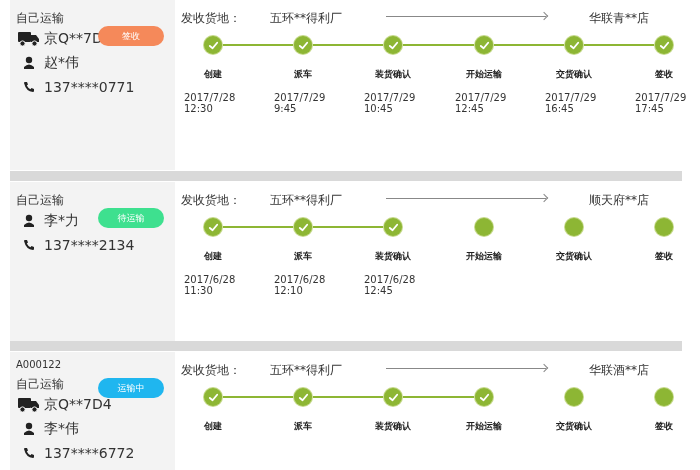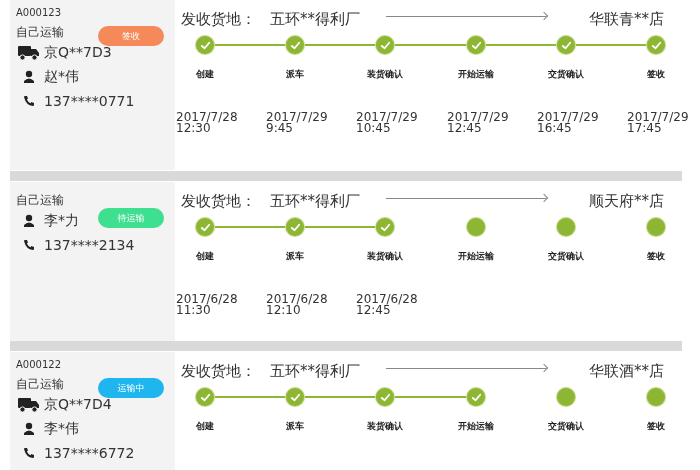--- a/index.html
+++ b/index.html
@@ -8,41 +8,40 @@
   .card { position: absolute; left: 10px; width: 672px; display: flex; background: #fff; }
   .sep { position: absolute; left: 10px; width: 672px; height: 10px; background: #d9d9d9; }
   .left { width: 165px; background: #f3f3f3; padding: 6px 6px; position: relative; }
   .right { flex: 1; position: relative; background: #fff; }
   .order-id { font-size: 10px; color: #333; height: 14px; line-height: 14px; }
   .mode { font-size: 12px; color: #333; margin-top: 4px; height: 16px; line-height: 16px; }
   .badge { position: absolute; left: 88px; top: 26px; width: 66px; height: 20px; border-radius: 10px; color: #fff; font-size: 9px; text-align: center; line-height: 20px; }
   .info-row { display: flex; align-items: center; height: 22px; margin-top: 2px; }
   .info-row .ico { width: 26px; display: flex; justify-content: center; align-items: center; }
   .info-row .txt { font-size: 14px; color: #333; margin-left: 2px; }
-  .route { position: absolute; top: 10px; left: 6px; right: 0; height: 14px; font-size: 15px; color: #333; text-align: center; }
+  .route { position: absolute; top: 10px; left: 6px; right: 0; height: 14px; font-size: 12px; color: #333; text-align: center; }
   .route .lbl { position: absolute; left: 0; }
   .route .from { position: absolute; left: 89px; }
   .route .arrow { position: absolute; left: 205px; top: 6px; width: 160px; height: 1px; background: #888; }
   .route .arrow::after { content: ""; position: absolute; right: -1px; top: -3px; width: 5px; height: 5px; border-top: 1px solid #888; border-right: 1px solid #888; transform: rotate(45deg); }
   .route .to { position: absolute; left: 408px; }
-  .steps { position: absolute; top: 36px; left: 6px; right: 0; height: 120px; }
+  .steps { position: absolute; top: 36px; left: 14px; right: 0; height: 120px; }
   .step { position: absolute; width: 90px; margin-left: -45px; text-align: center; }
   .dot { width: 18px; height: 18px; border-radius: 50%; background: #8db634; margin: 0 auto; display: flex; align-items: center; justify-content: center; box-shadow: 0 0 0 1px #c5d98a; }
   .dot svg { width: 11px; height: 11px; }
   .step-label { font-size: 9px; font-weight: bold; color: #222; margin-top: 14px; height: 12px; line-height: 12px; }
-  .step-date { font-size: 12px; color: #333; margin-top: 32px; line-height: 11px; text-align: left; padding-left: 16px; }
+  .step-date { font-size: 10px; color: #333; margin-top: 12px; line-height: 11px; text-align: left; padding-left: 16px; }
   .line { position: absolute; top: 8px; height: 2px; background: #8db634; }
 </style>
 </head>
 <body>
 
 <div id="root">
     <div class="card" style="top: 0px; height: 170px;">
     <div class="left">
-      <div class="order-id">A000123</div>
       <div class="mode">自己运输</div>
       <div class="badge" style="background: rgb(245, 137, 90);">签收</div>
       <div class="info-row">
         <span class="ico">
           <svg width="22" height="16" viewBox="0 0 22 16">
               <rect x="0" y="1" width="13" height="10" rx="1" fill="#222"></rect>
               <path d="M13 4h5l3 4v3h-8z" fill="#222"></path>
               <circle cx="4.5" cy="12.5" r="2.6" fill="#222" stroke="#f3f3f3" stroke-width="1"></circle>
               <circle cx="16.5" cy="12.5" r="2.6" fill="#222" stroke="#f3f3f3" stroke-width="1"></circle>
             </svg>

